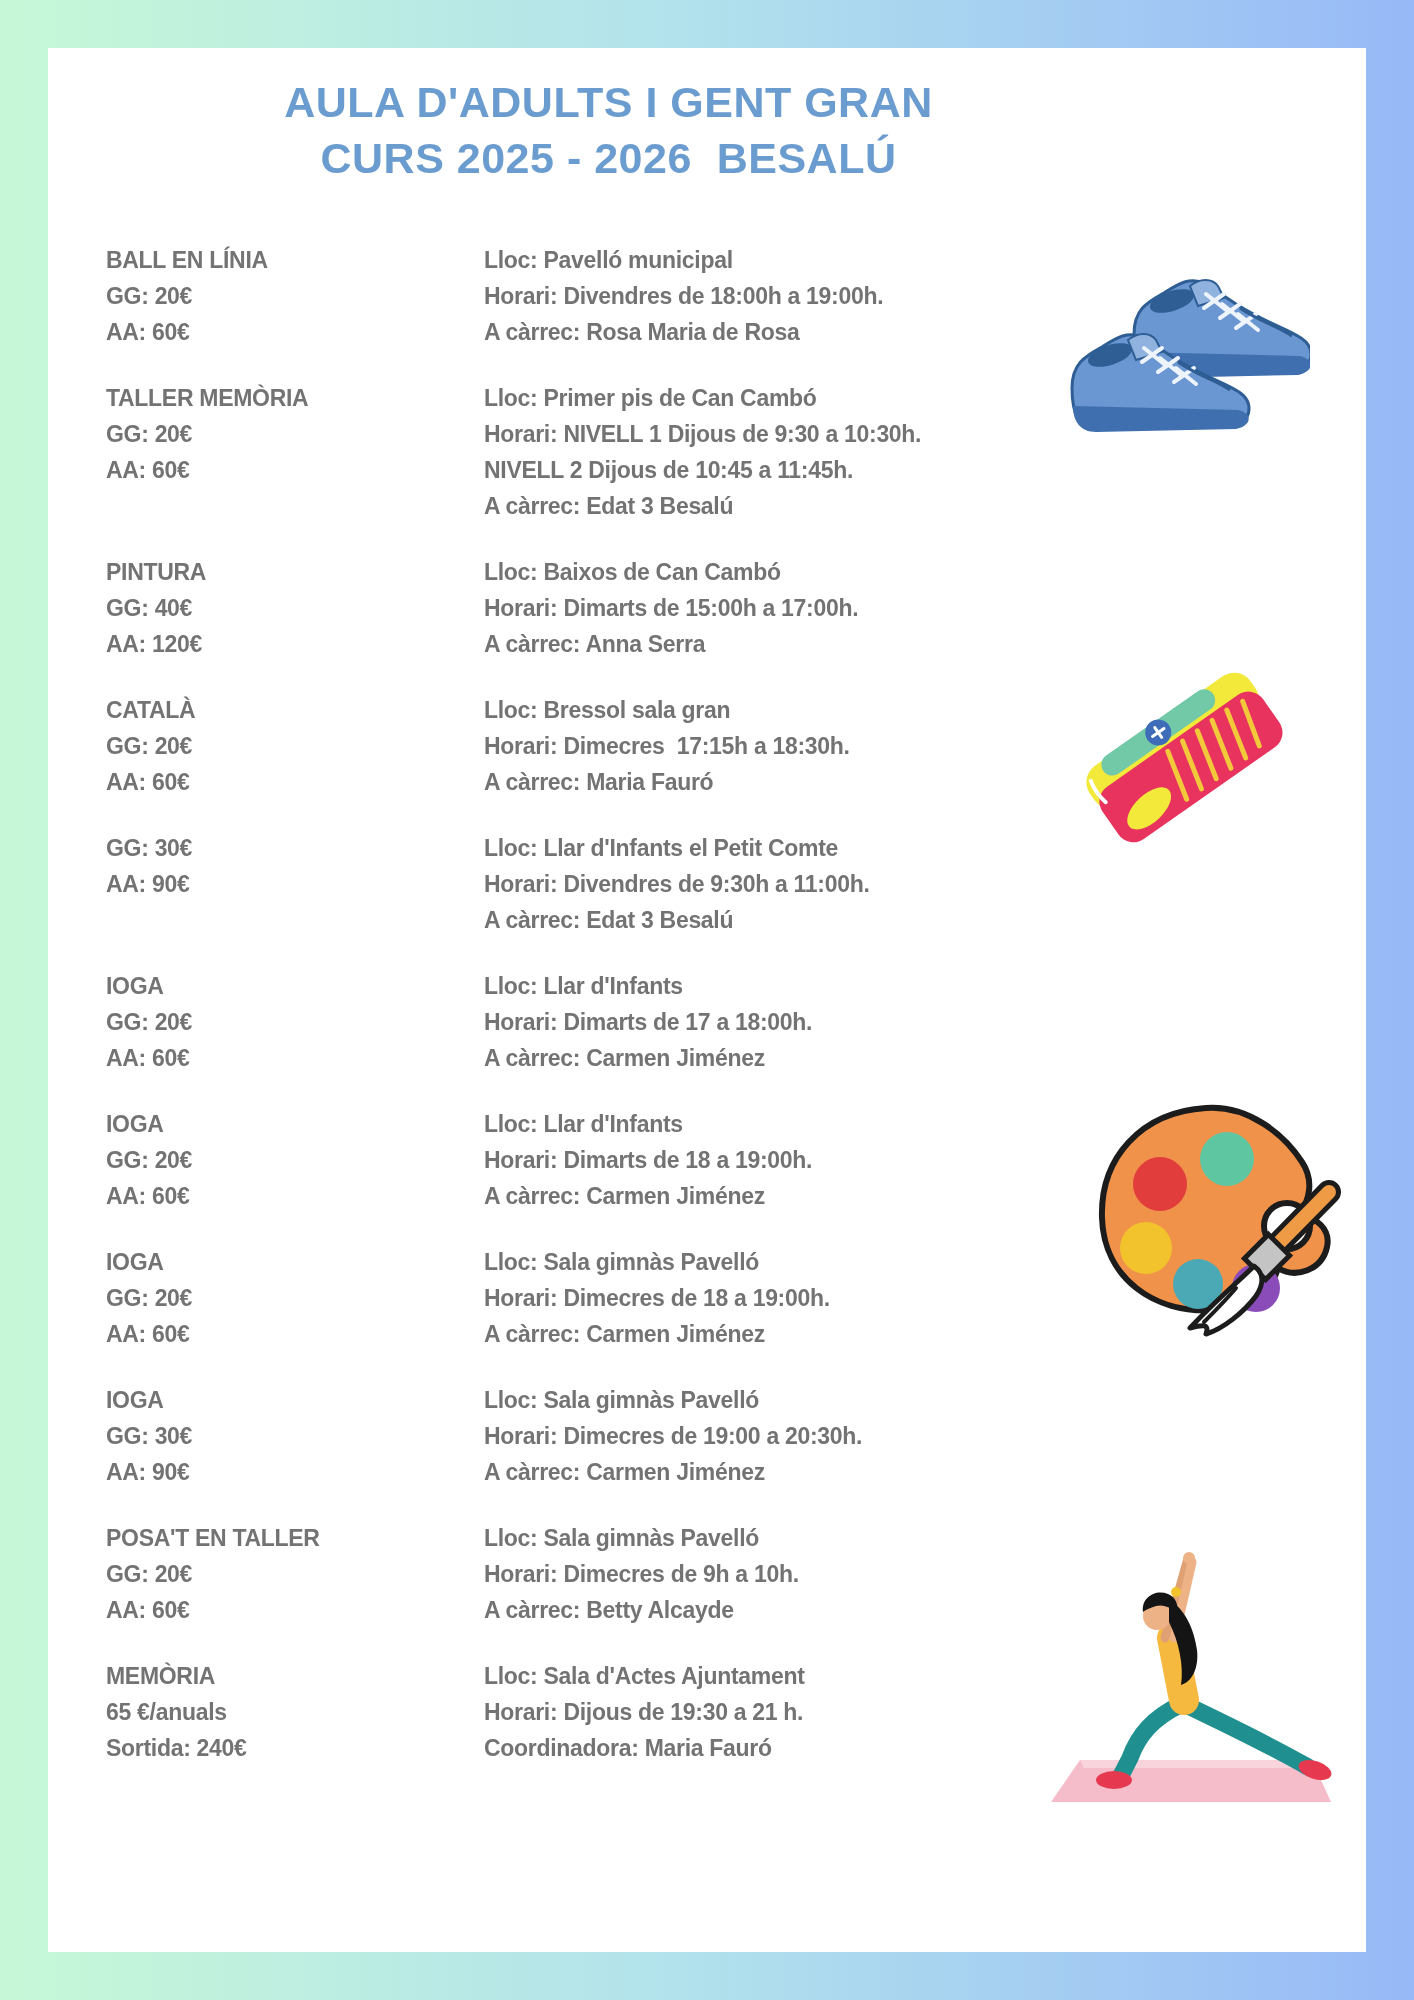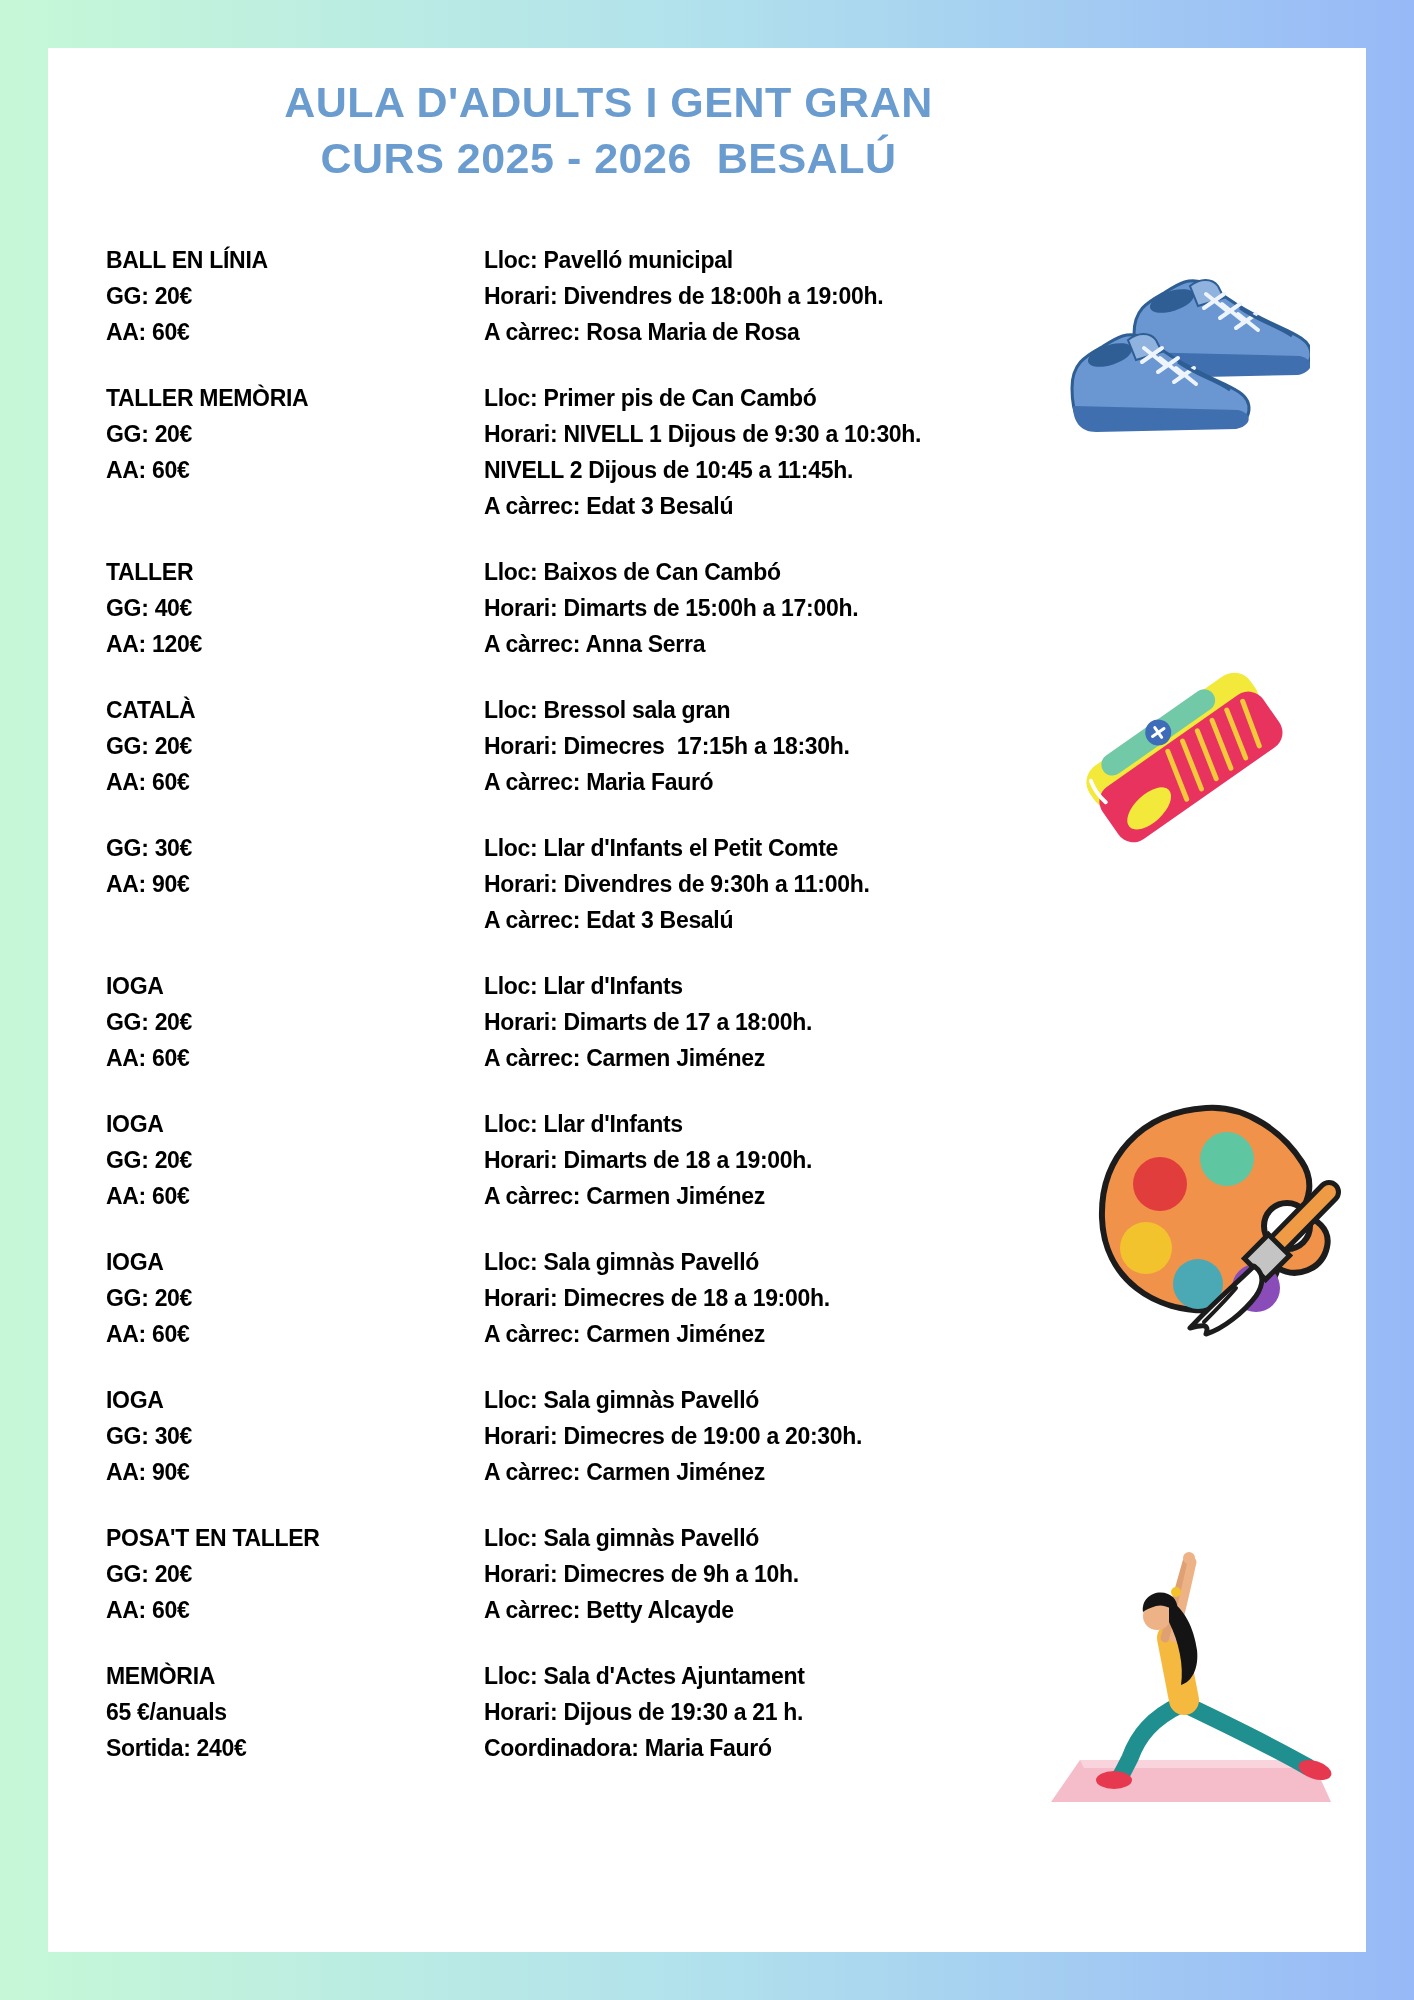--- a/index.html
+++ b/index.html
@@ -14,21 +14,21 @@
     position:absolute; inset:48px;
     background:#ffffff;
   }
   .content { position:absolute; inset:0; padding:26px 0 8px 58px; }
   .header { width:1005px; text-align:center; color:#6b9ccf; font-weight:bold; }
   .header .t-line { font-size:43px; line-height:56px; white-space:pre; letter-spacing:0.5px; }
   .courses { margin-top:56px; width:1010px; }
   .course {
     display:grid; grid-template-columns:378px 600px;
     margin-bottom:30px;
-    color:#000000; font-weight:bold; font-size:23px; letter-spacing:-0.3px;
+    color:#737373; font-weight:bold; font-size:23px; letter-spacing:-0.3px;
   }
   .line { line-height:36px; white-space:pre; }
   .illus { position:absolute; }
   .illus svg { display:block; width:100%; height:100%; }
 </style>
 </head>
 <body>
 
 <div class="page">
   <div class="content">
@@ -61,21 +61,21 @@
         <div class="col-right">
             <div class="line">Lloc: Primer pis de Can Cambó</div>
             <div class="line">Horari: NIVELL 1 Dijous de 9:30 a 10:30h.</div>
             <div class="line">NIVELL 2 Dijous de 10:45 a 11:45h.</div>
             <div class="line">A càrrec: Edat 3 Besalú</div>
           </div>
       </section>
 
       <section class="course">
         <div class="col-left">
-          <div class="line course-name">TALLER</div>
+          <div class="line course-name">PINTURA</div>
         <div class="line">GG: 40€</div>
             <div class="line">AA: 120€</div>
           </div>
         <div class="col-right">
             <div class="line">Lloc: Baixos de Can Cambó</div>
             <div class="line">Horari: Dimarts de 15:00h a 17:00h.</div>
             <div class="line">A càrrec: Anna Serra</div>
           </div>
       </section>
 

